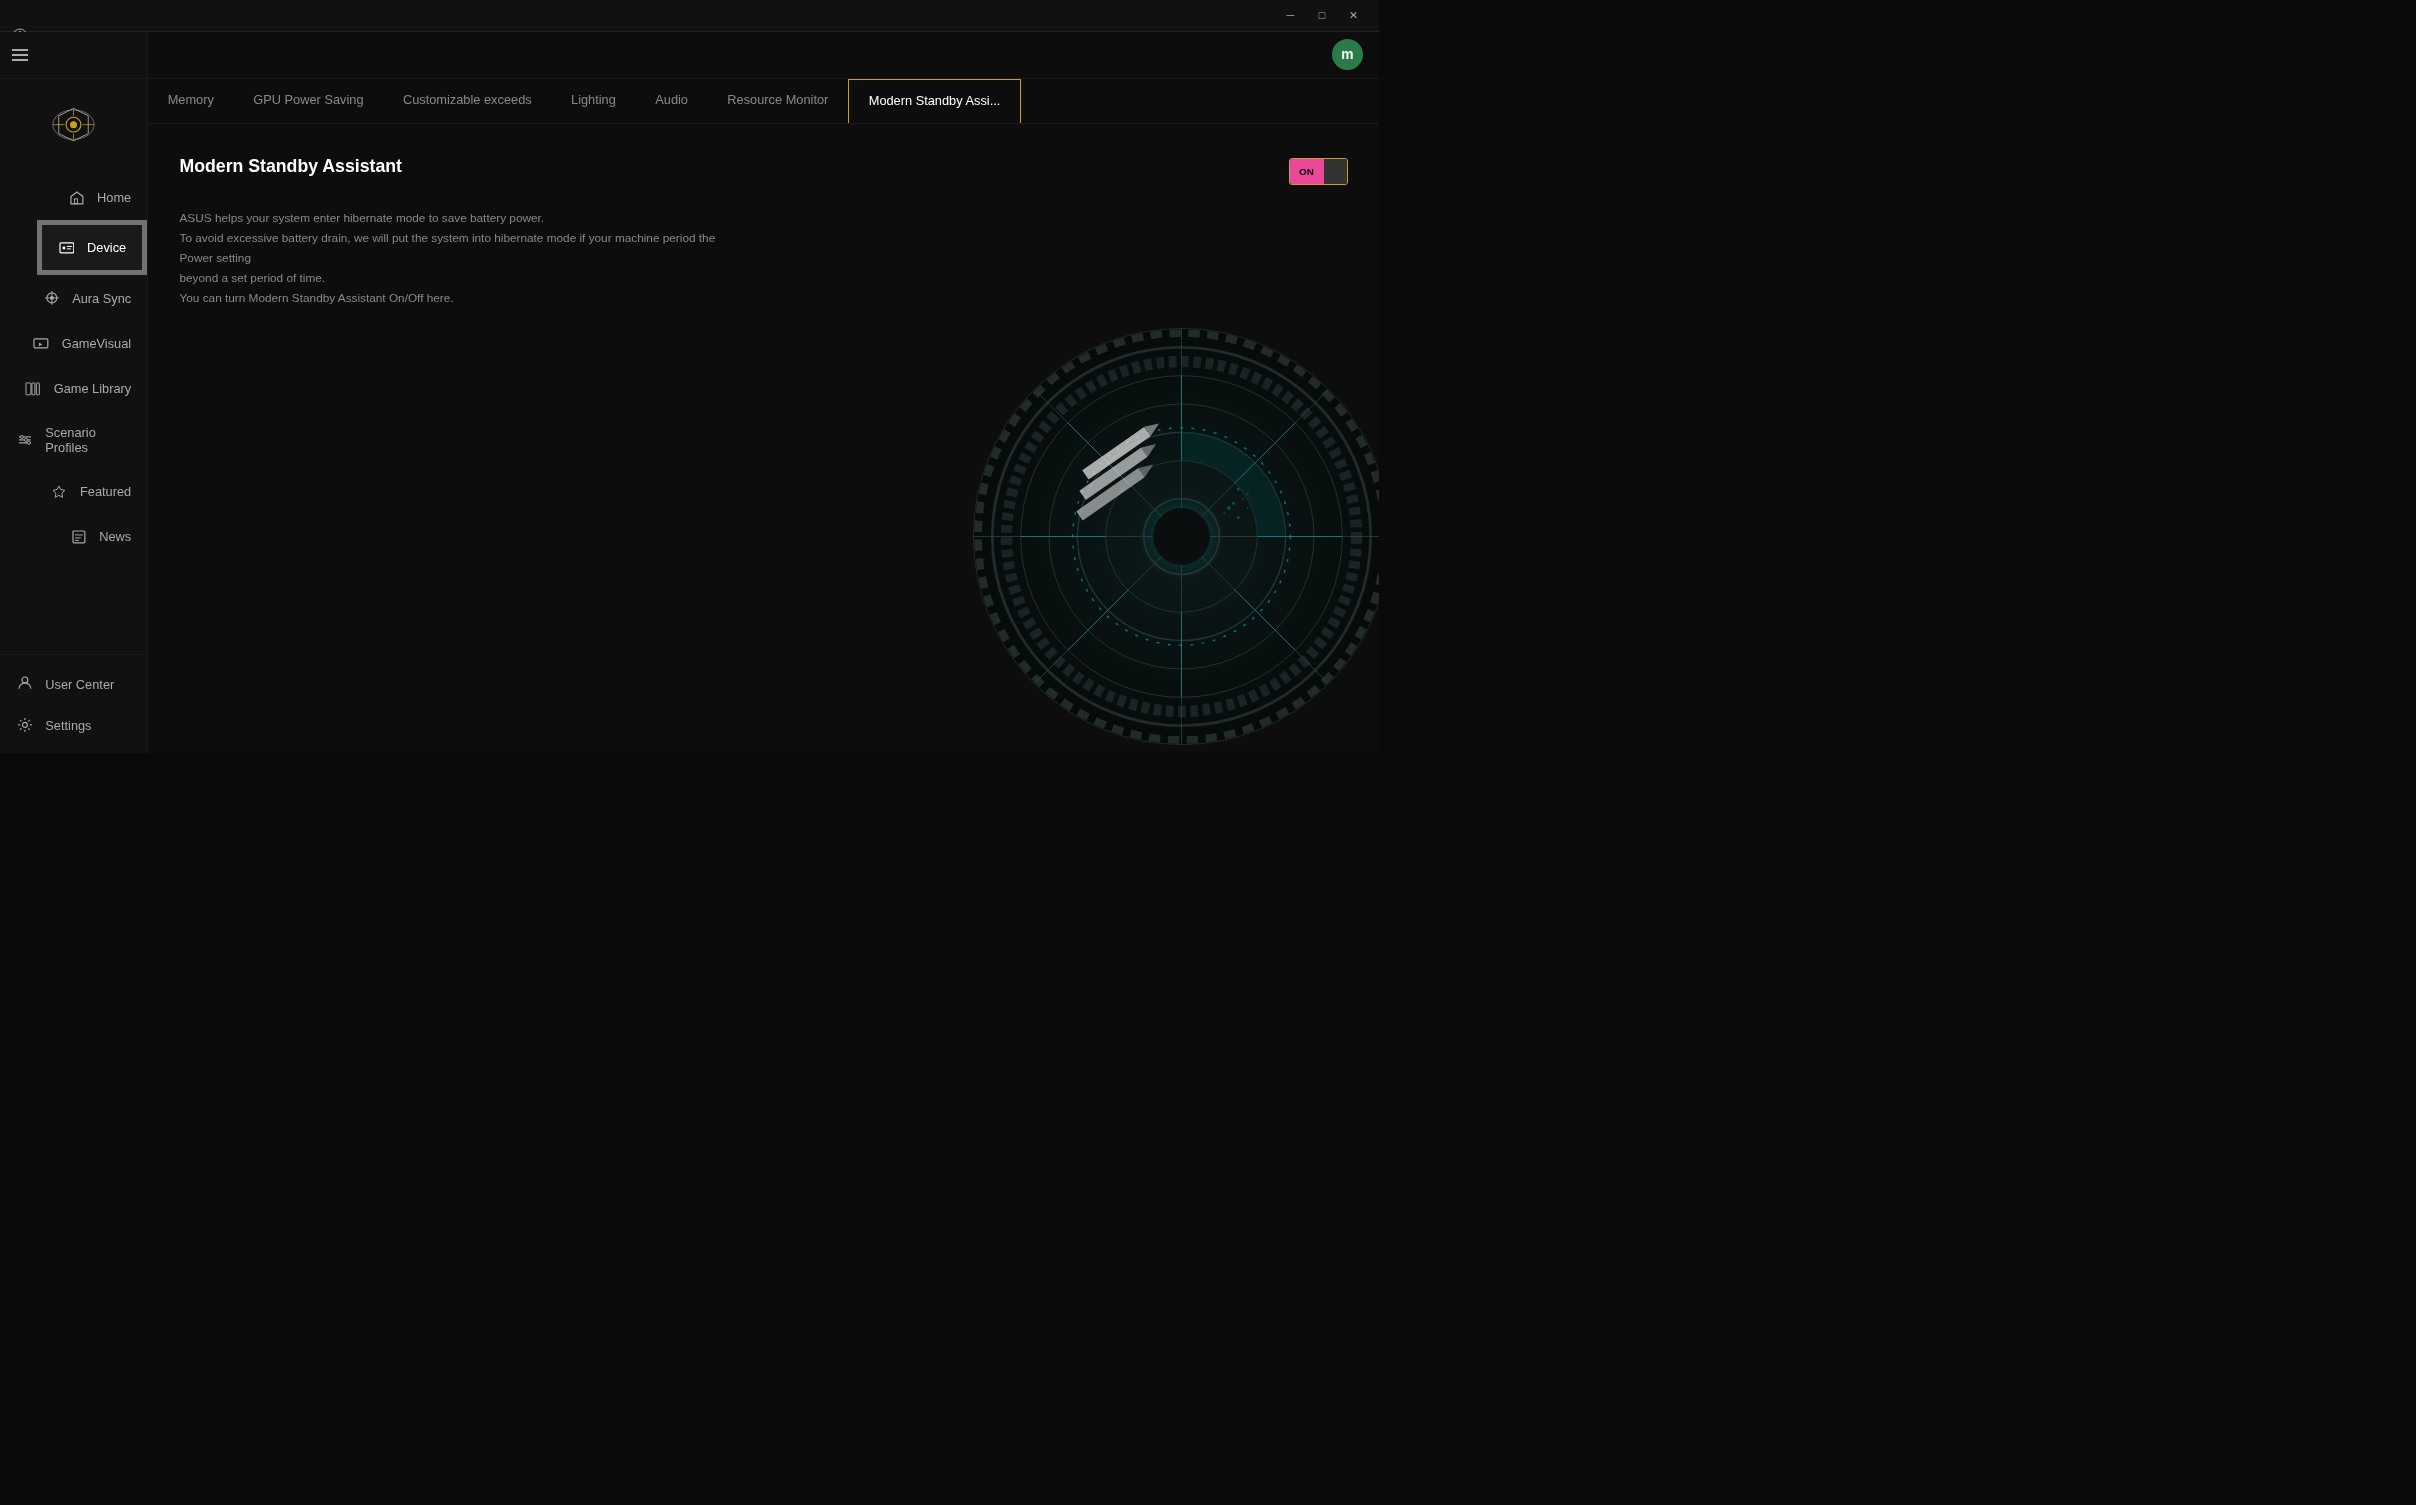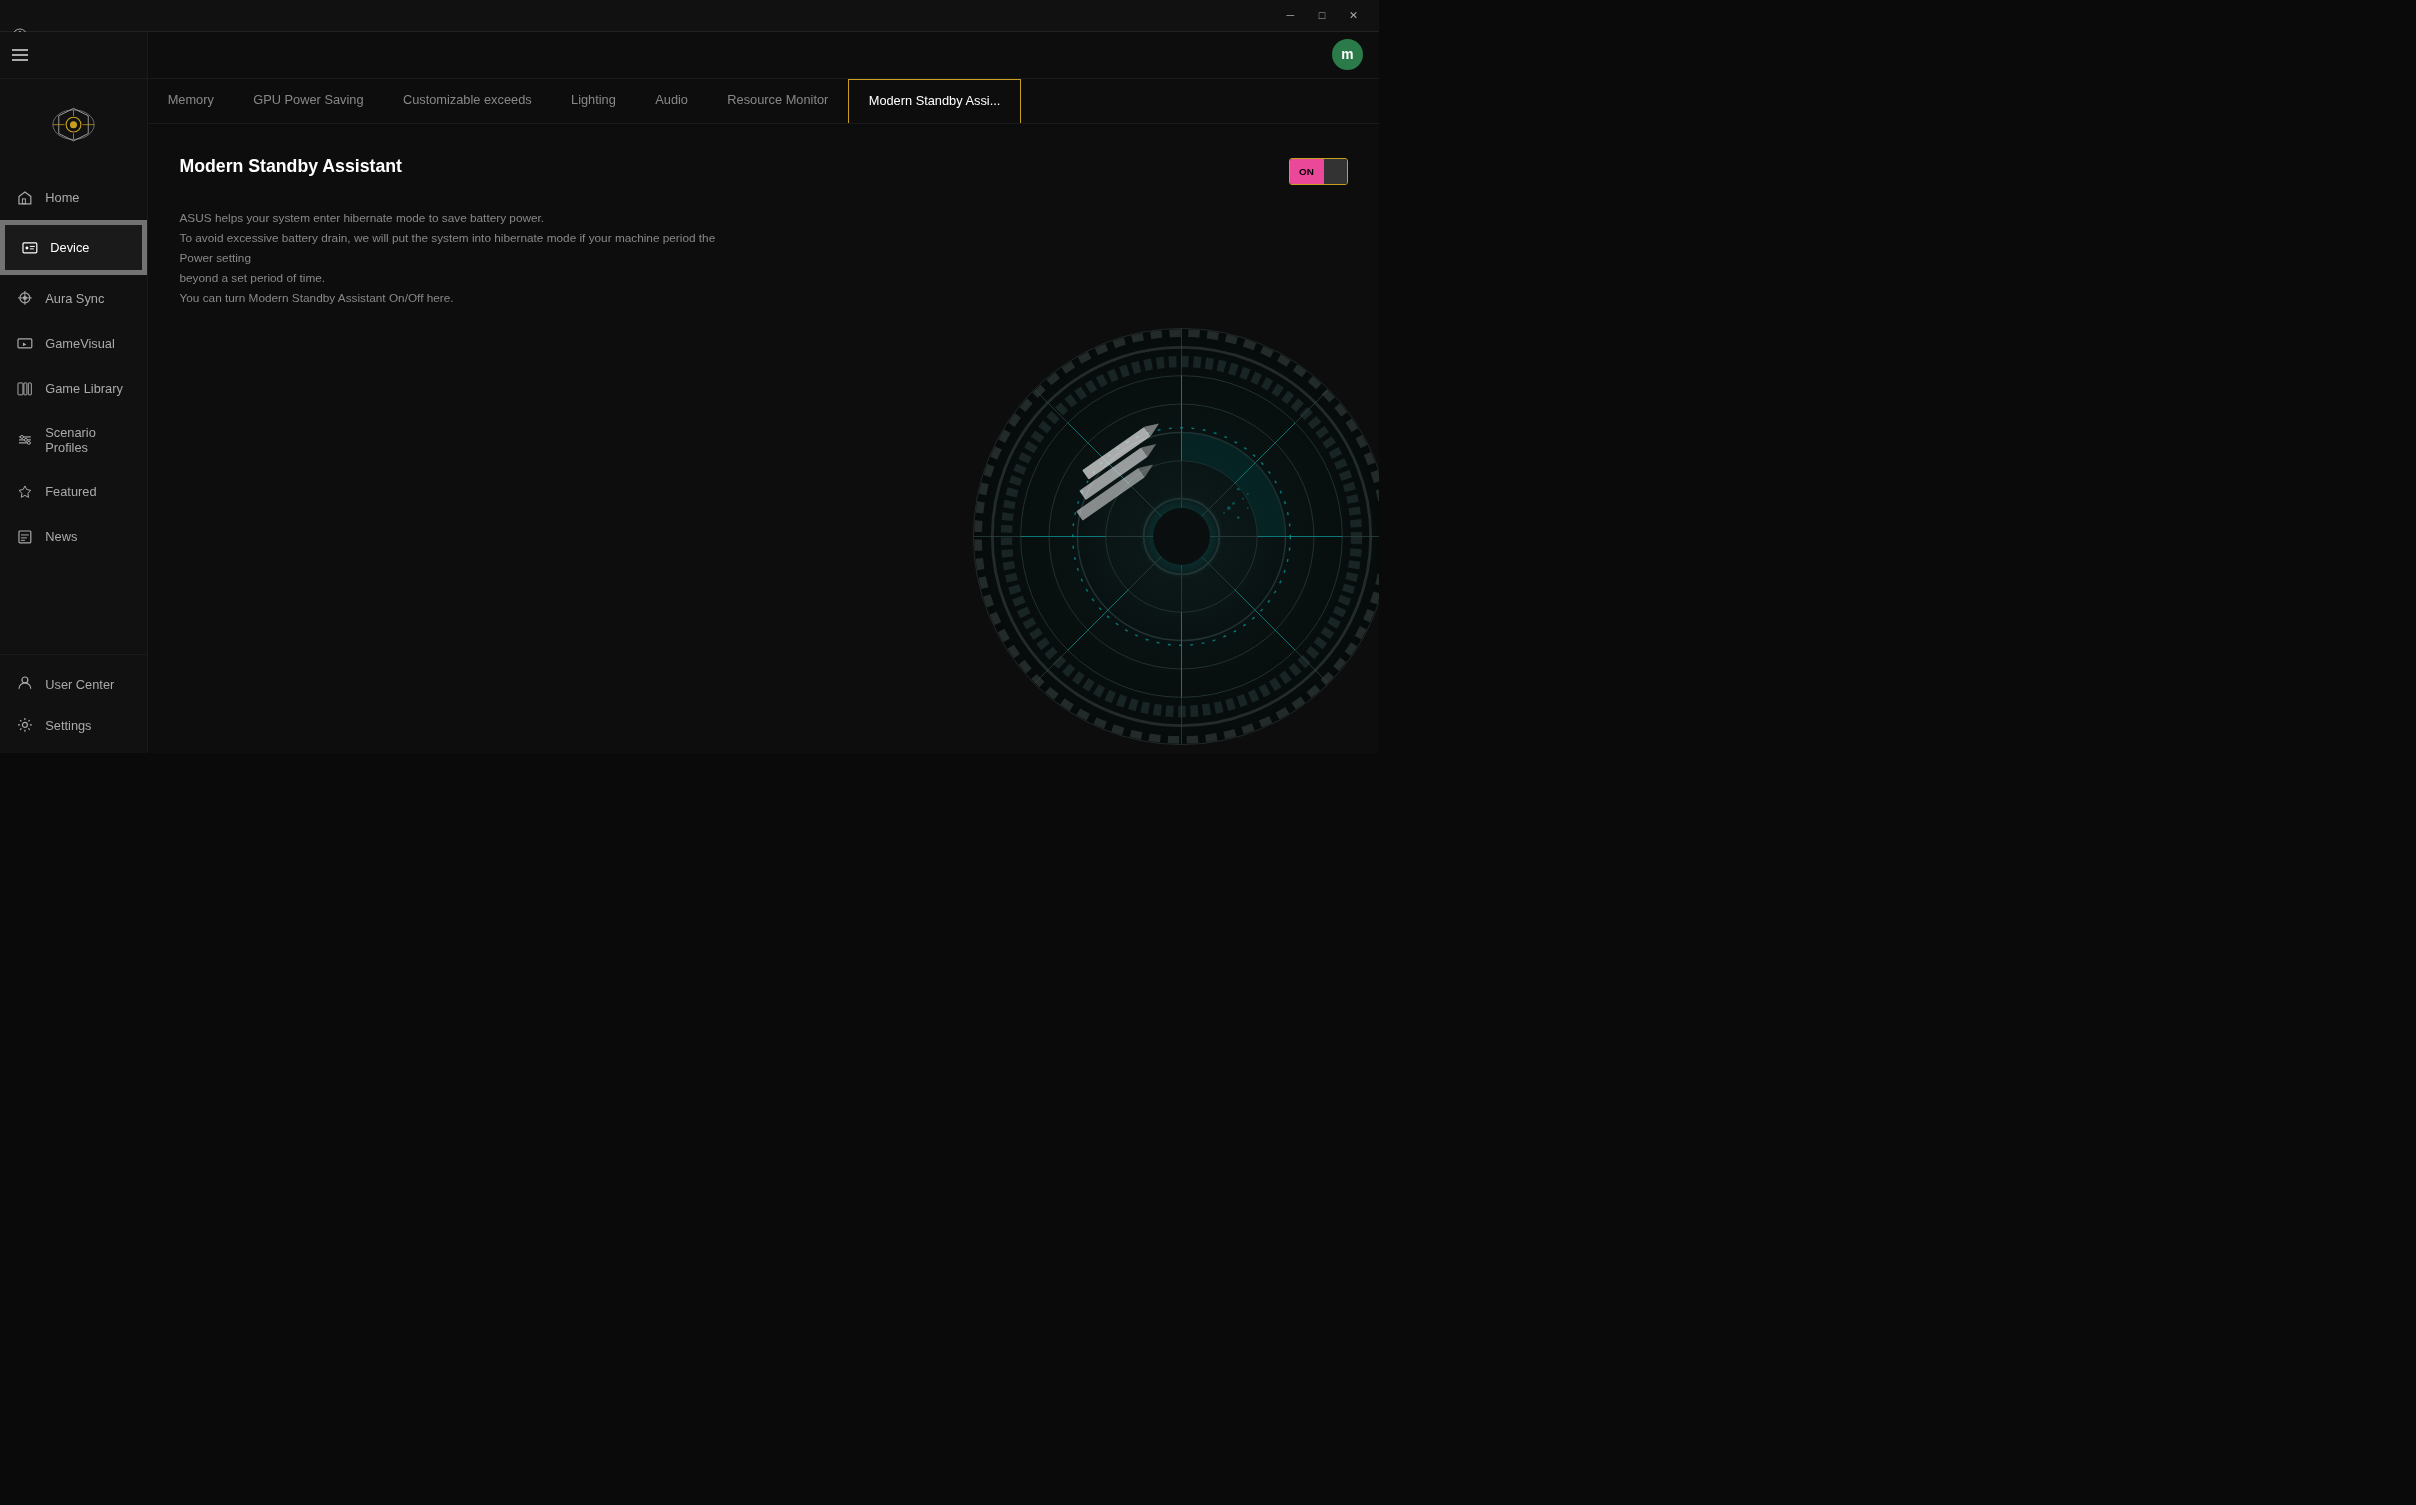--- a/index.html
+++ b/index.html
@@ -95,20 +95,21 @@
       padding: 7.9px;
     }
     .rog-logo {
       width: 59px;
       height: 49px;
     }
     .sidebar-nav {
       display: flex;
       flex-direction: column;
       flex: 1;
+      align-items: flex-end;
     }
     .nav-item {
       display: flex;
       align-items: center;
       gap: 11.8px;
       padding: 13.8px 15.8px;
       cursor: pointer;
       color: #aaa;
       font-size: 12.8px;
       transition: background 0.2s;

